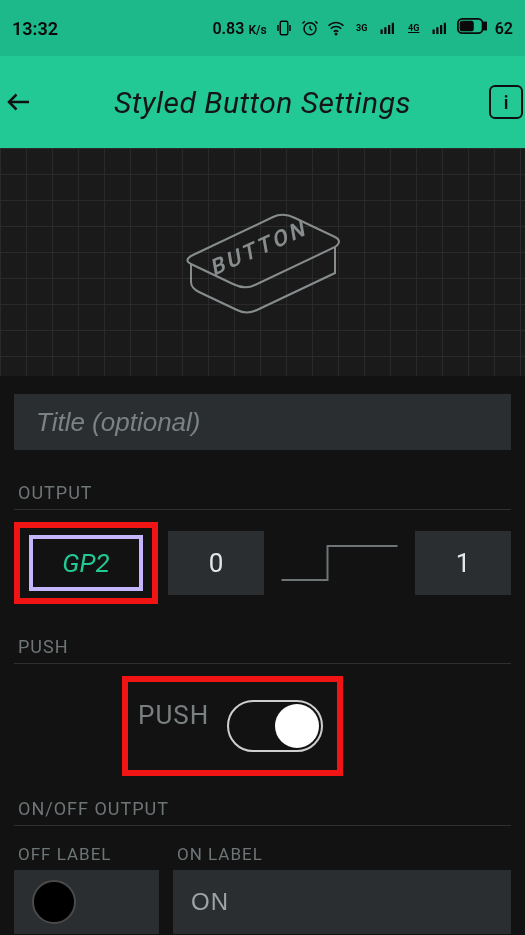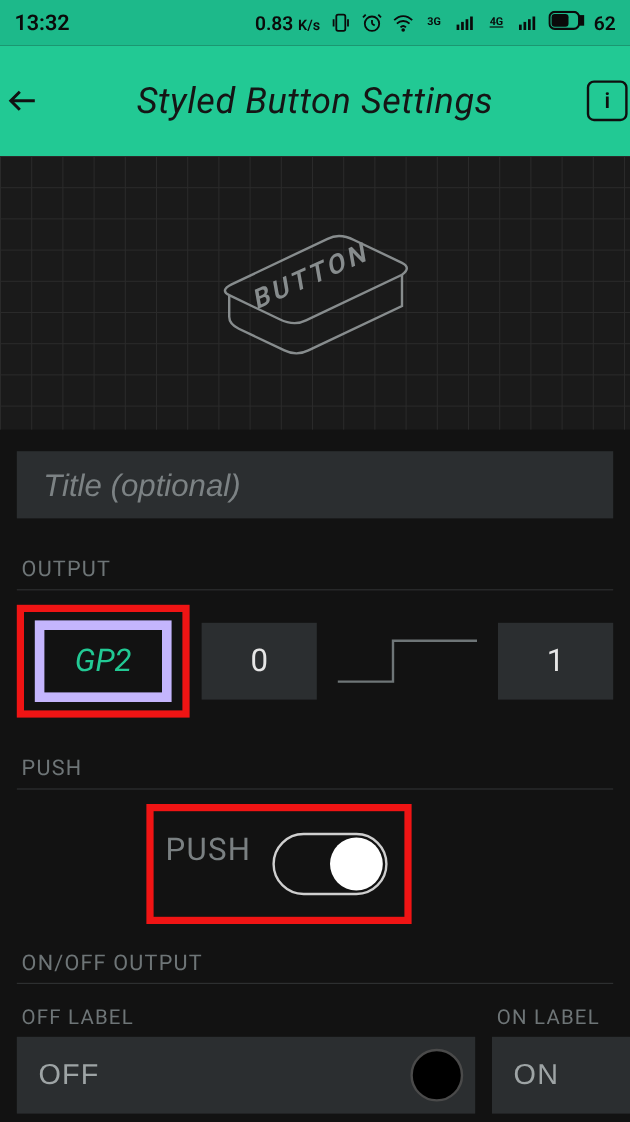--- a/index.html
+++ b/index.html
@@ -3,21 +3,21 @@
 <meta charset="utf-8">
 <style>
   * { box-sizing: border-box; margin: 0; padding: 0; }
   html, body { width: 525px; height: 935px; overflow: hidden; }
   body {
     background: #121212;
     font-family: -apple-system, "Segoe UI", Roboto, sans-serif;
     color: #c8c8c8;
   }
   .statusbar {
-    height: 38px;
+    height: 56px;
     background: #1db98a;
     color: #0a0a0a;
     display: flex;
     align-items: center;
     padding: 0 12px;
     font-size: 18px;
     font-weight: 600;
   }
   .statusbar .left { flex: 1; }
   .statusbar .right { display: flex; align-items: center; gap: 8px; font-size: 16px; }
@@ -92,22 +92,22 @@
     display: flex;
     align-items: center;
     gap: 0;
   }
   .red-highlight {
     border: 6px solid #f01414;
     padding: 7px 9px;
     display: inline-flex;
   }
   .pin-box {
-    width: 114px; height: 68px;
-    border: 8px solid #c4b5fd;
+    width: 114px; height: 56px;
+    border: 4px solid #c4b5fd;
     display:flex; align-items:center; justify-content:center;
     color: #22c994; font-size: 26px; font-style: italic;
     background: #121212;
   }
   .val-box {
     width: 96px; height: 64px;
     background: #2b2e30;
     display:flex; align-items:center; justify-content:center;
     color:#e6e6e6; font-size: 26px;
     margin-left: 10px;
@@ -289,21 +289,20 @@
   </div>
 
   
   <div class="section-label" style="margin-top:22px">ON/OFF OUTPUT</div>
   <div class="divider"></div>
 
   <div class="states">
     <div class="state-col">
       <div class="sublabel">OFF LABEL</div>
       <div class="state-input-wrap">
-        <input class="state-input" value="OFF" style="">
         <div class="circle black"></div>
       </div>
     </div>
     <div class="state-col">
       <div class="sublabel">ON LABEL</div>
       <div class="state-input-wrap">
         <input class="state-input" value="ON" style="">
 
       </div>
     </div>

